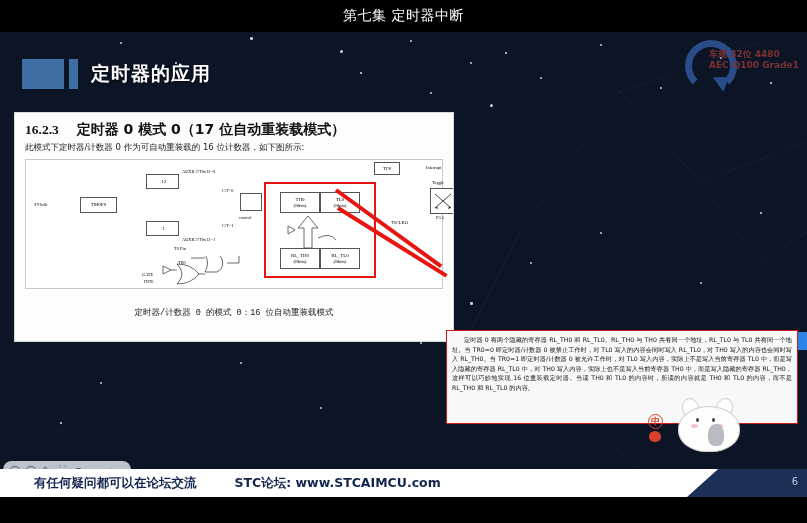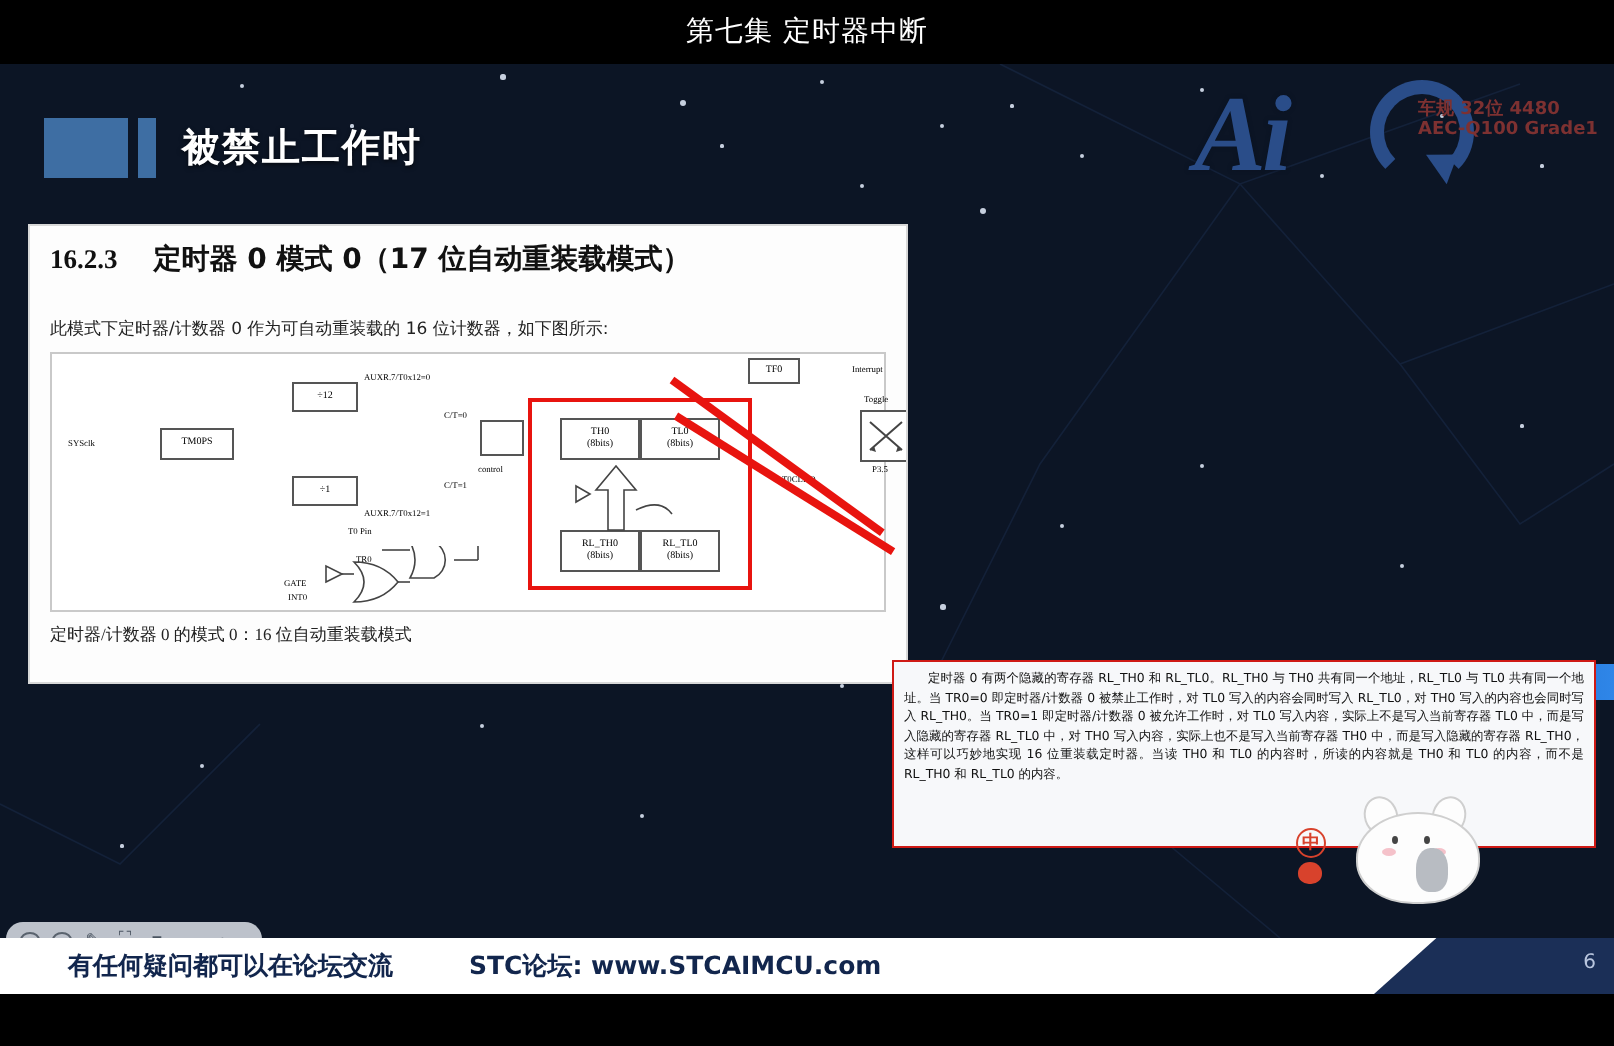--- a/index.html
+++ b/index.html
@@ -67,23 +67,23 @@
 
   
   .doc {
     position:absolute; left:14px; top:80px; width:440px; height:230px;
     background:#fdfdfd; border:1px solid #d8d8d8;
     padding:8px 10px 0 10px; overflow:hidden;
   }
   .doc-h { display:flex; align-items:baseline; gap:18px; }
   .doc-num { font-family:"Liberation Serif", serif; font-weight:bold; font-size:13.5px; color:#111; }
   .doc-title { font-family:"DejaVu Sans","Liberation Sans",sans-serif; font-weight:bold; font-size:14px; color:#111; }
-  .doc-sub { margin-top:20px; font-size:8.5px; color:#222; font-family:"DejaVu Sans","Liberation Sans",sans-serif; }
+  .doc-sub { margin-top:3px; font-size:8.5px; color:#222; font-family:"DejaVu Sans","Liberation Sans",sans-serif; }
   .figbox { margin-top:5px; height:130px; border:1px solid #c9c9c9; position:relative; background:#fff; }
-  .figcap { margin-top:6px; font-size:8.5px; color:#222; font-family:Liberation Serif, serif; }
+  .figcap { margin-top:18px; text-align:center; font-size:8.5px; color:#222; font-family:Liberation Mono, monospace; }
 
   
   .dbox {
     position:absolute; border:1px solid #555; background:#fff;
     font-size:5px; line-height:1.15; text-align:center;
     display:flex; flex-direction:column; align-items:center; justify-content:center;
     font-family:"Liberation Serif", serif; color:#000;
   }
   .dlab {
     position:absolute; font-size:4.4px; color:#000; white-space:nowrap;
@@ -222,25 +222,24 @@
     <div class="star" style="left:760px;top:180px;width:1.5px;height:1.5px"></div>
     <div class="star" style="left:420px;top:310px;width:2px;height:2px"></div>
     <div class="star" style="left:240px;top:330px;width:2px;height:2px"></div>
     <div class="star" style="left:100px;top:350px;width:2px;height:2px"></div>
     <div class="star" style="left:60px;top:390px;width:1.5px;height:1.5px"></div>
     <div class="star" style="left:320px;top:375px;width:2px;height:2px"></div>
 
     <div class="title-block">
       <div class="tb-sq"></div>
       <div class="tb-bar"></div>
-      <div class="tb-text">被禁止工作时</div>
+      <div class="tb-text">定时器的应用</div>
     </div>
 
     <div class="logo">
-      <div class="ai">Ai</div>
       <div class="qring"></div>
       <div class="qtail"></div>
       <div class="l1">车规 32位 4480</div>
       <div class="l2">AEC-Q100 Grade1</div>
     </div>
 
     <div class="doc">
       <div class="doc-h">
         <span class="doc-num">16.2.3</span>
         <span class="doc-title">定时器 0 模式 0（17 位自动重装载模式）</span>

